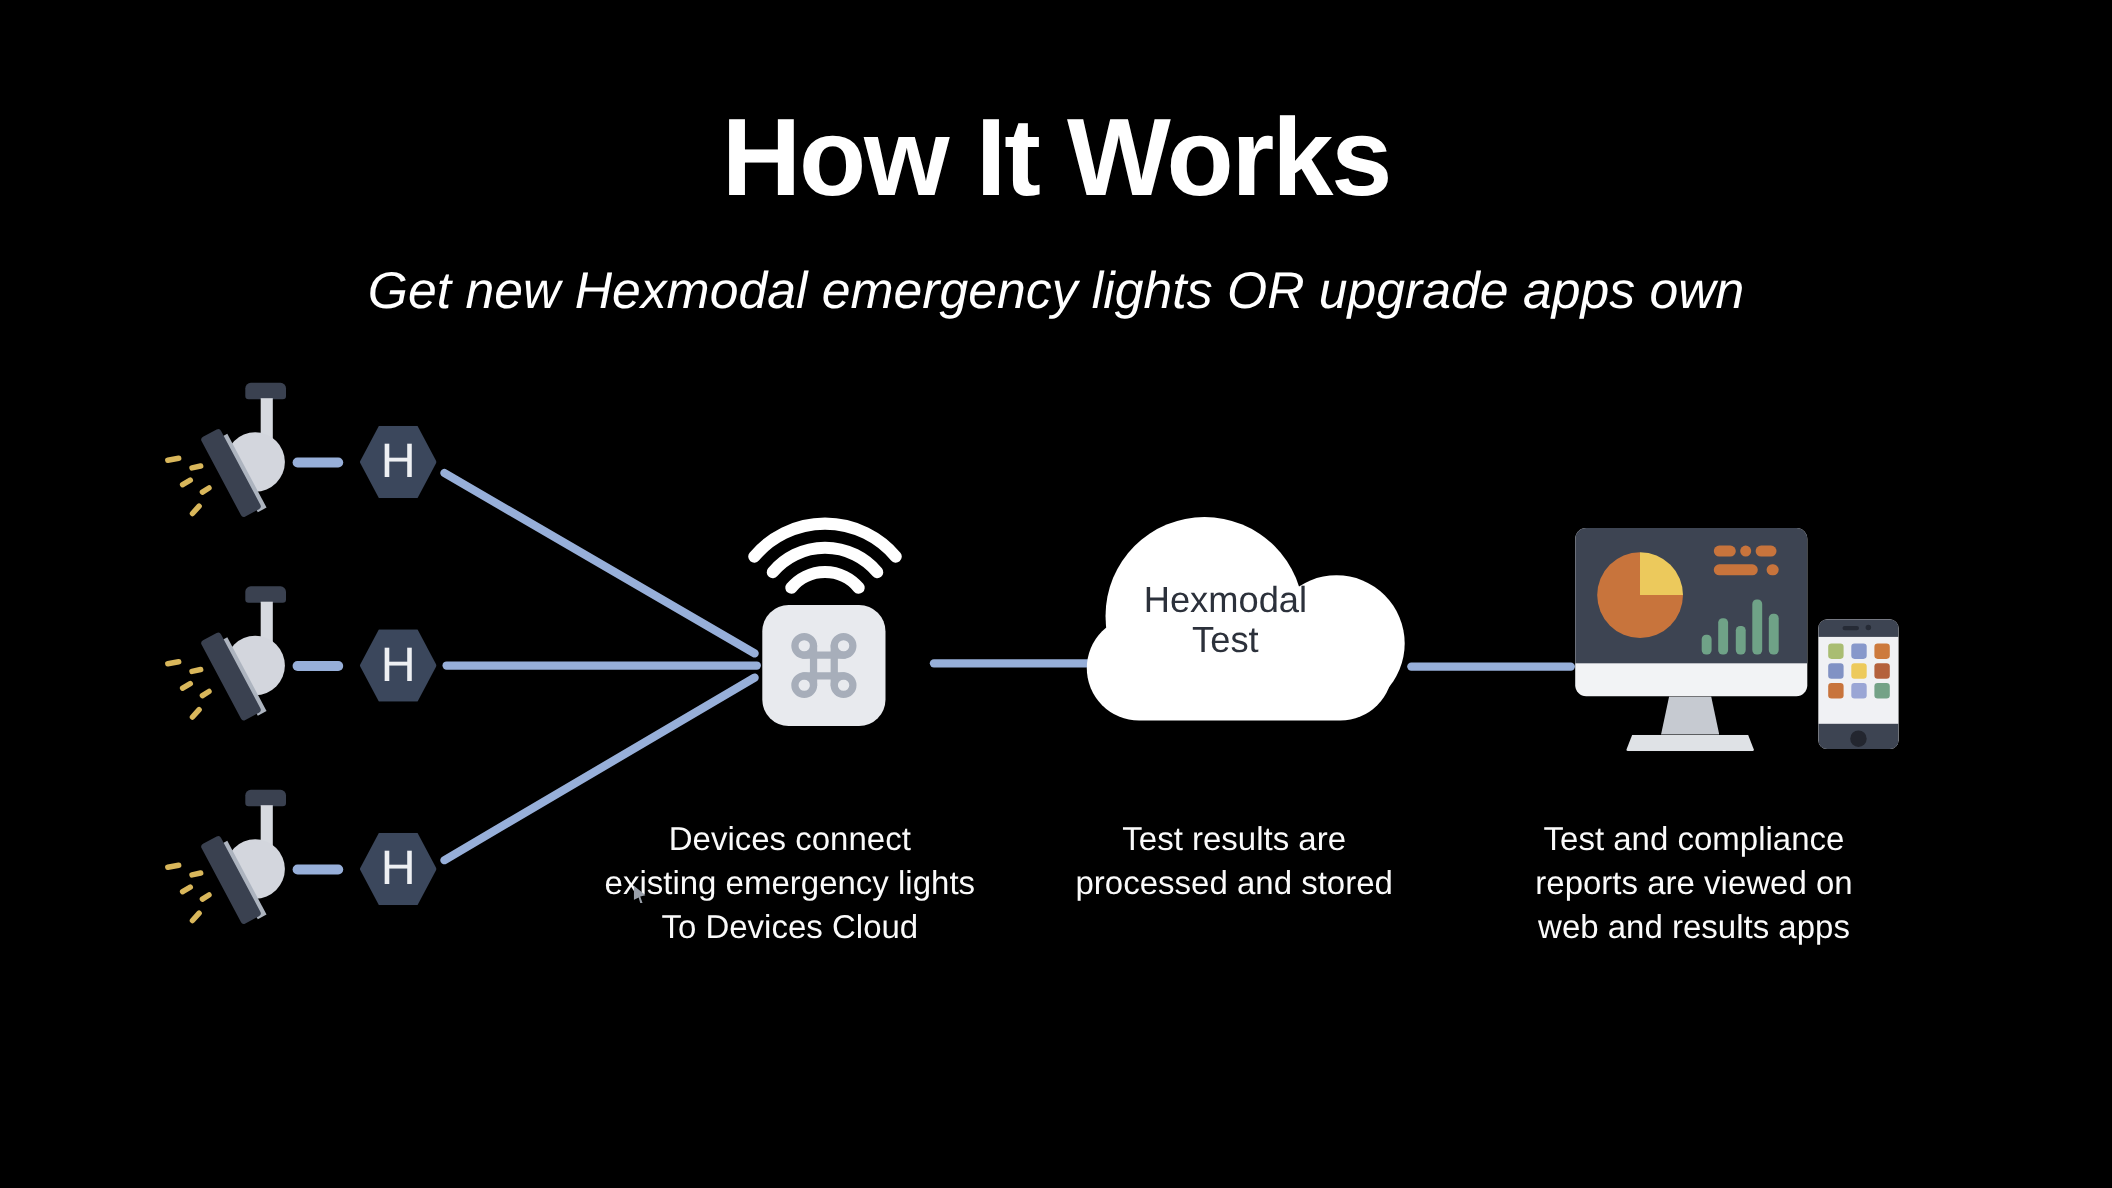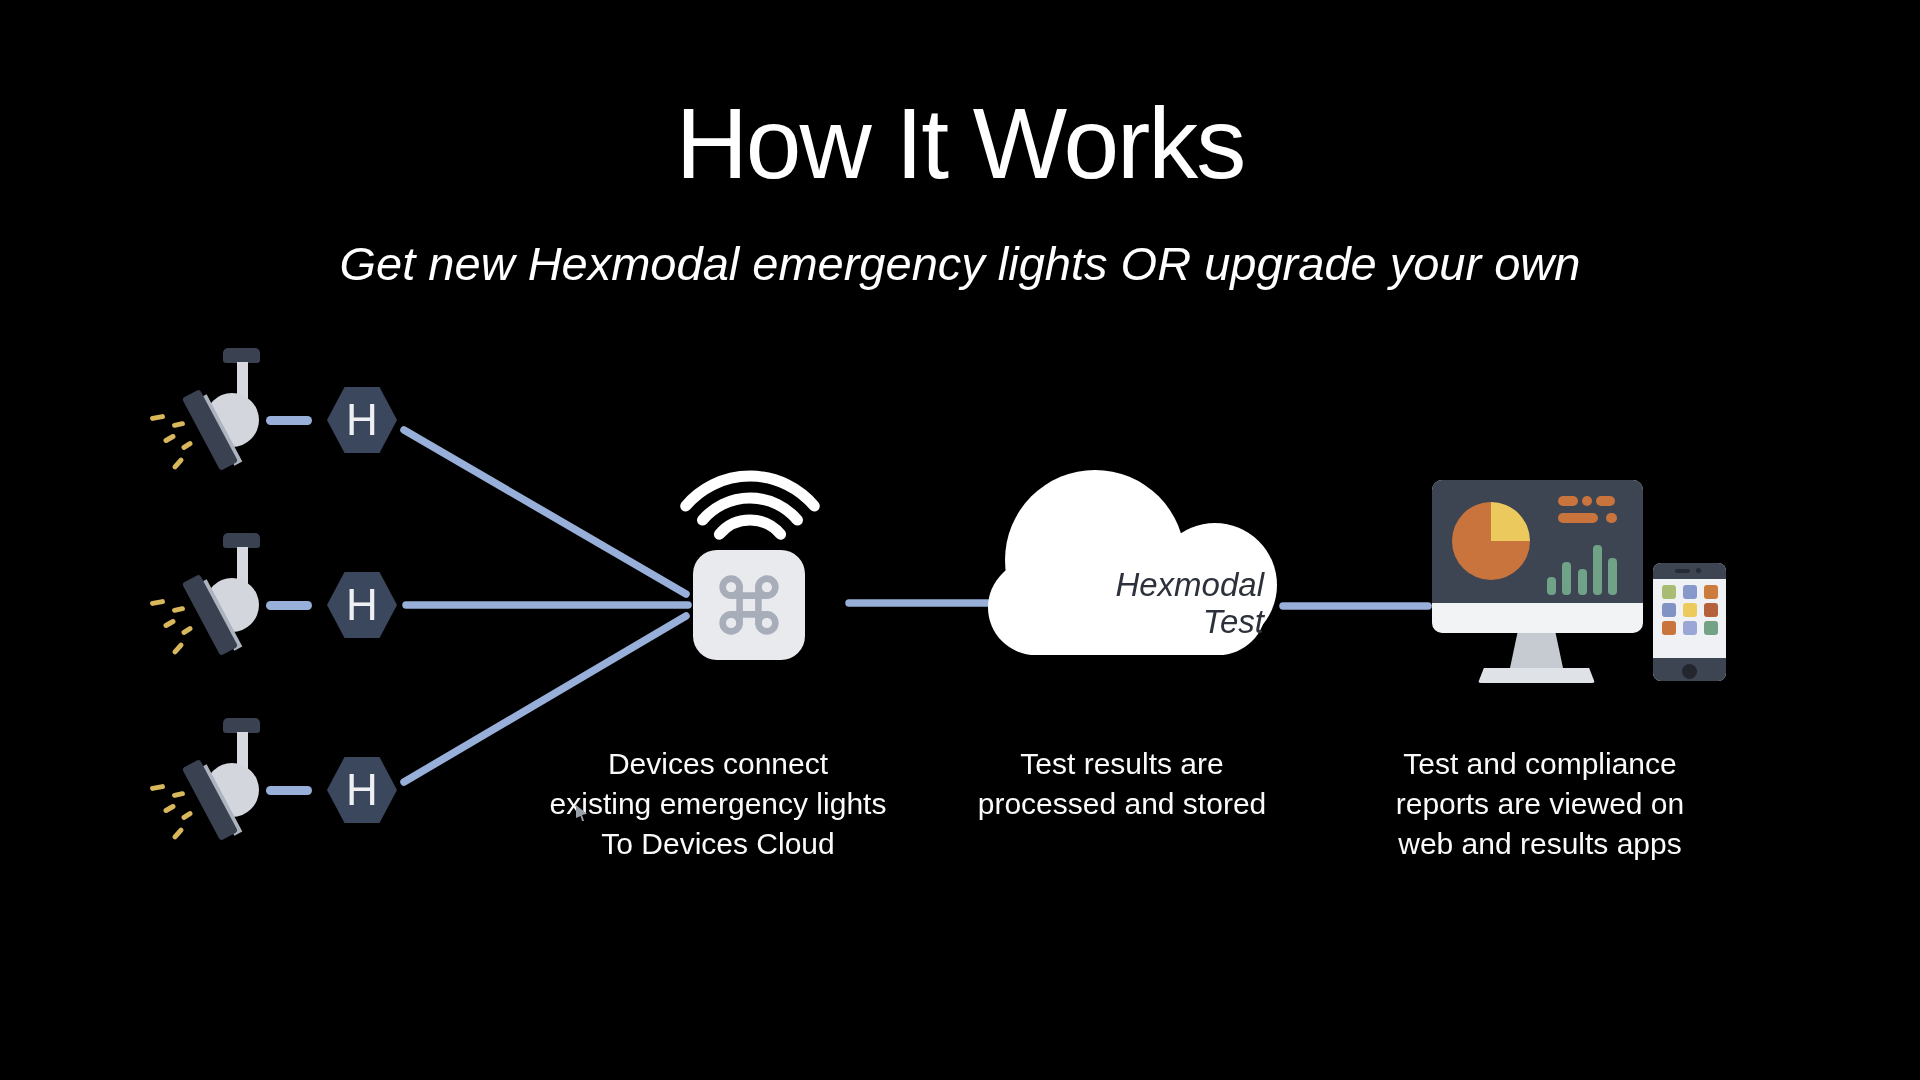--- a/index.html
+++ b/index.html
@@ -2,21 +2,21 @@
 <html style="--background: #000000; --connector: #97AFD9; --hexagon: #3B475C; --device-dark: #3D4452; --accent-orange: #C8743C; --accent-yellow: #ECC95C; --accent-green: #6FA287; --ray-yellow: #D9B75B; --cloud-text: #2C313B;"><head>
 <meta charset="utf-8">
 <style>
   html,body{margin:0;padding:0;background:#000;}
   .stage{position:relative;width:1920px;height:1080px;background:var(--background,#000);overflow:hidden;
          font-family:"Liberation Sans","DejaVu Sans",sans-serif;}
   .abs{position:absolute;}
 
   
   .title{left:0;top:92px;width:1920px;text-align:center;color:#fff;
-         font-size:100px;line-height:102px;font-weight:400;letter-spacing:-2px;}
+         font-size:100px;line-height:102px;font-weight:700;letter-spacing:-2px;}
   .subtitle{left:0;top:236px;width:1920px;text-align:center;color:#fff;
             font-size:47px;line-height:56px;font-style:italic;font-weight:400;}
 
   
   .wires{left:0;top:0;width:1920px;height:1080px;}
 
   
   .light-row{left:0;width:440px;height:150px;}
   .row1{top:345px}.row2{top:530px}.row3{top:715px}
   .mount{left:223px;top:3px;width:37px;height:15px;background:#3A4150;border-radius:5px 5px 3px 3px;}
@@ -37,22 +37,22 @@
   .hex span{color:#EEF0F3;font-size:44px;font-weight:400;line-height:66px;}
 
   
   .gateway-box{left:693px;top:550px;width:112px;height:110px;background:#E8EAEE;border-radius:24px;
                display:flex;align-items:center;justify-content:center;}
 
   
   .cloud-base{left:988px;top:560px;width:278px;height:95px;background:#fff;border-radius:48px;}
   .cloud-puff1{left:1005px;top:470px;width:180px;height:180px;border-radius:50%;background:#fff;}
   .cloud-puff2{left:1153px;top:523px;width:124px;height:124px;border-radius:50%;background:#fff;}
-  .cloud-label{left:964px;top:566px;width:300px;text-align:right;color:var(--cloud-text,#2C313B);
-               font-size:33px;line-height:37px;font-style:italic;}
+  .cloud-label{left:964px;top:526px;width:300px;text-align:center;color:var(--cloud-text,#2C313B);
+               font-size:33px;line-height:37px;}
 
   
   .monitor{left:1432px;top:480px;width:211px;height:153px;border-radius:10px;overflow:hidden;background:#F2F3F5;}
   .mscreen{position:absolute;left:0;top:0;width:211px;height:123px;background:var(--device-dark,#3D4452);}
   .pie{position:absolute;left:20px;top:22px;width:78px;height:78px;border-radius:50%;
        background:conic-gradient(var(--accent-yellow,#ECC95C) 0 25%,var(--accent-orange,#C8743C) 25% 100%);}
   .odash{position:absolute;height:10px;border-radius:5px;background:var(--accent-orange,#C8743C);}
   .mbar{position:absolute;bottom:8px;width:9px;border-radius:4px;background:var(--accent-green,#6FA287);}
   .neck{left:1510px;top:633px;width:53px;height:35px;background:#C6CAD1;
         clip-path:polygon(14% 0,86% 0,100% 100%,0 100%);}
@@ -90,21 +90,21 @@
       <line x1="1283" y1="606" x2="1428" y2="606"></line>
     </g>
     <g stroke="#FFFFFF" stroke-width="11" stroke-linecap="round" fill="none">
       <path d="M719.4 534.3 A40 40 0 0 1 780.6 534.3"></path>
       <path d="M702.5 520.1 A62 62 0 0 1 797.5 520.1"></path>
       <path d="M685.7 506.0 A84 84 0 0 1 814.3 506.0"></path>
     </g>
   </svg>
 
   <div class="abs title">How It Works</div>
-  <div class="abs subtitle">Get new Hexmodal emergency lights OR upgrade your own</div>
+  <div class="abs subtitle">Get new Hexmodal emergency lights OR upgrade apps own</div>
 
   <div class="abs light-row row1">
     <div class="abs mount"></div>
     <div class="abs stem"></div>
     <div class="abs dome"></div>
     <div class="abs plate-edge"></div>
     <div class="abs plate"></div>
     <div class="abs ray a"></div>
     <div class="abs ray b"></div>
     <div class="abs ray c"></div>

